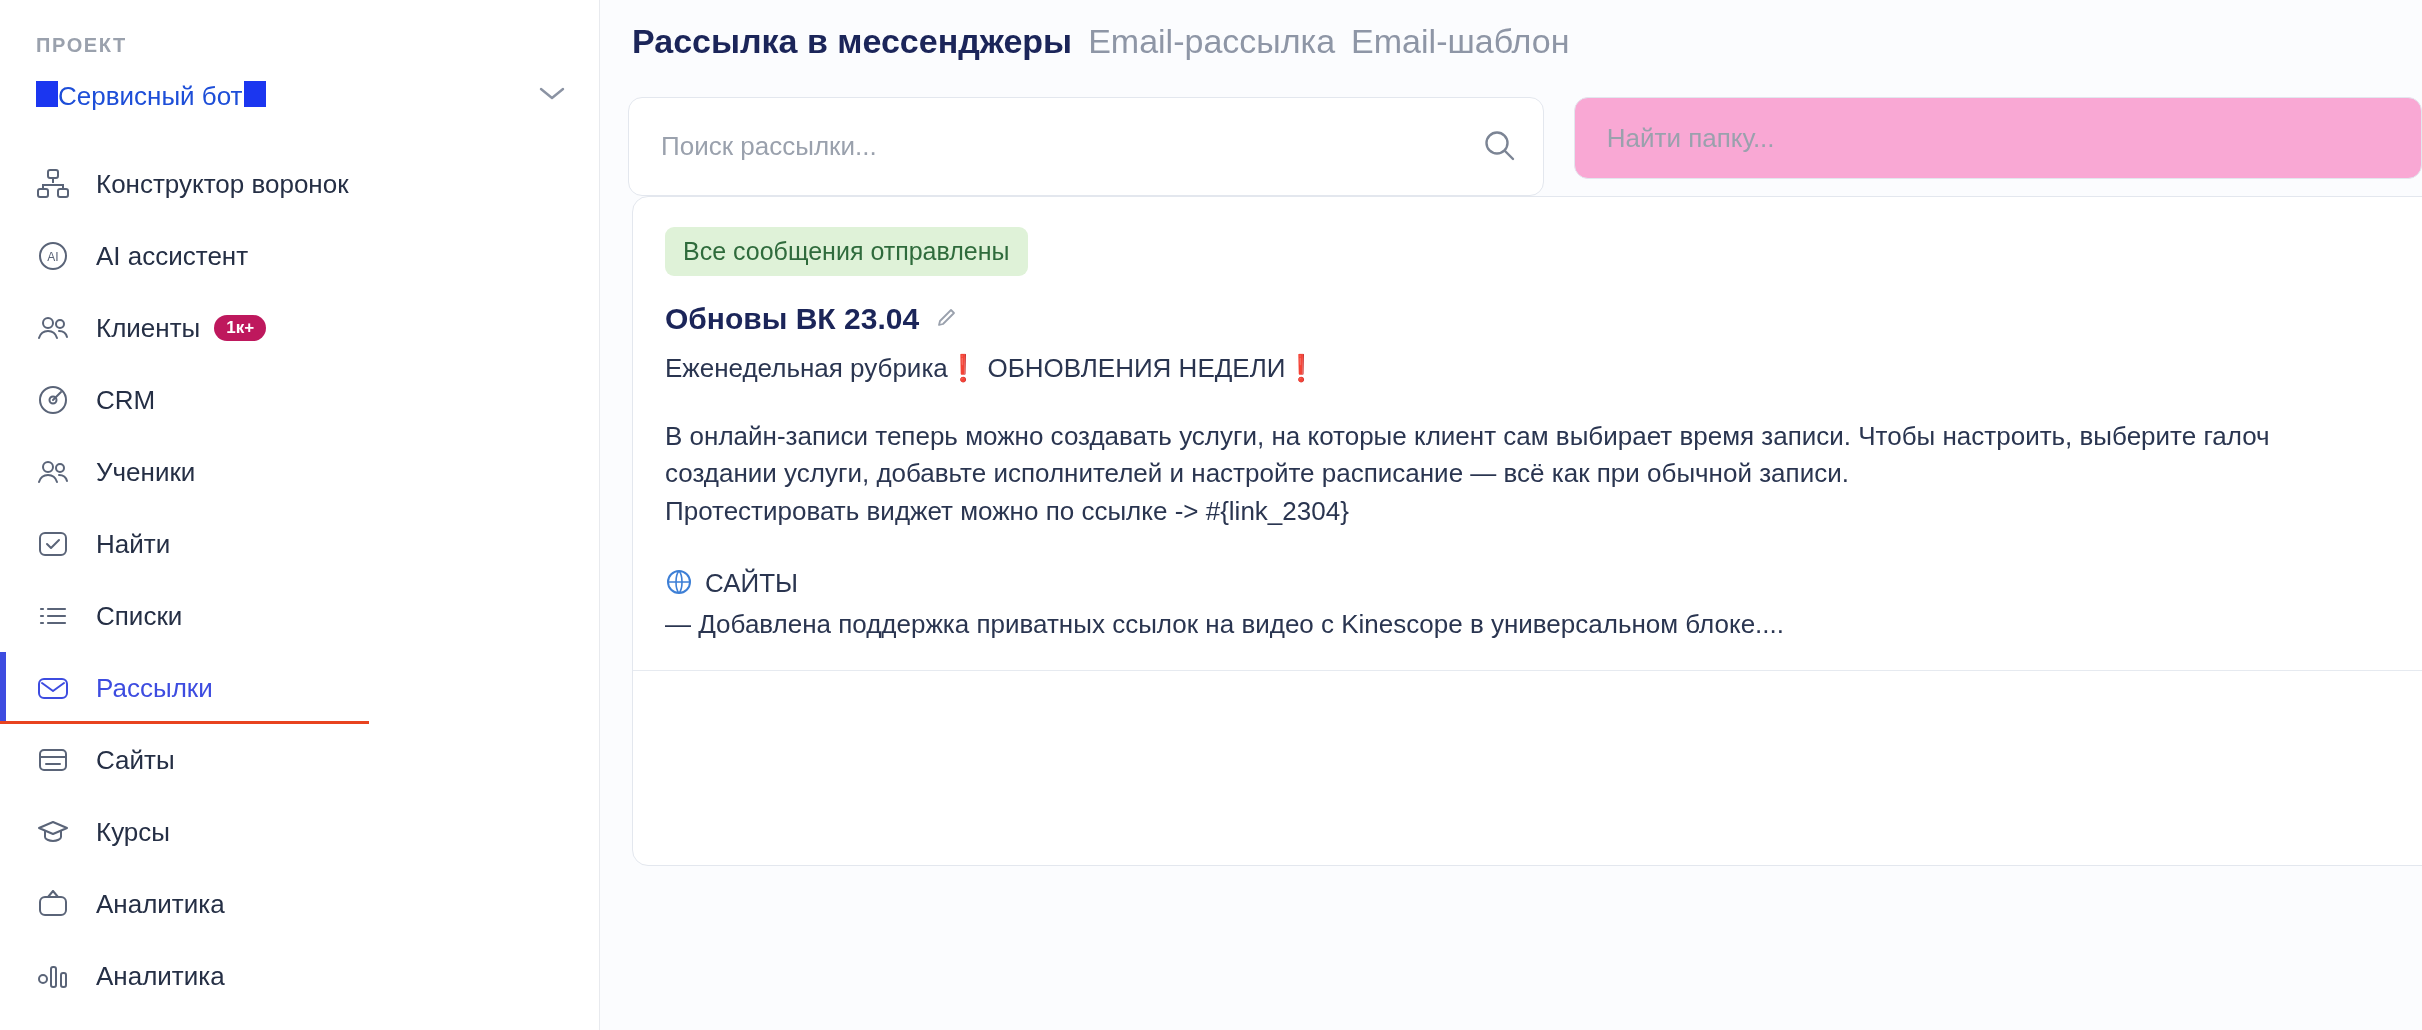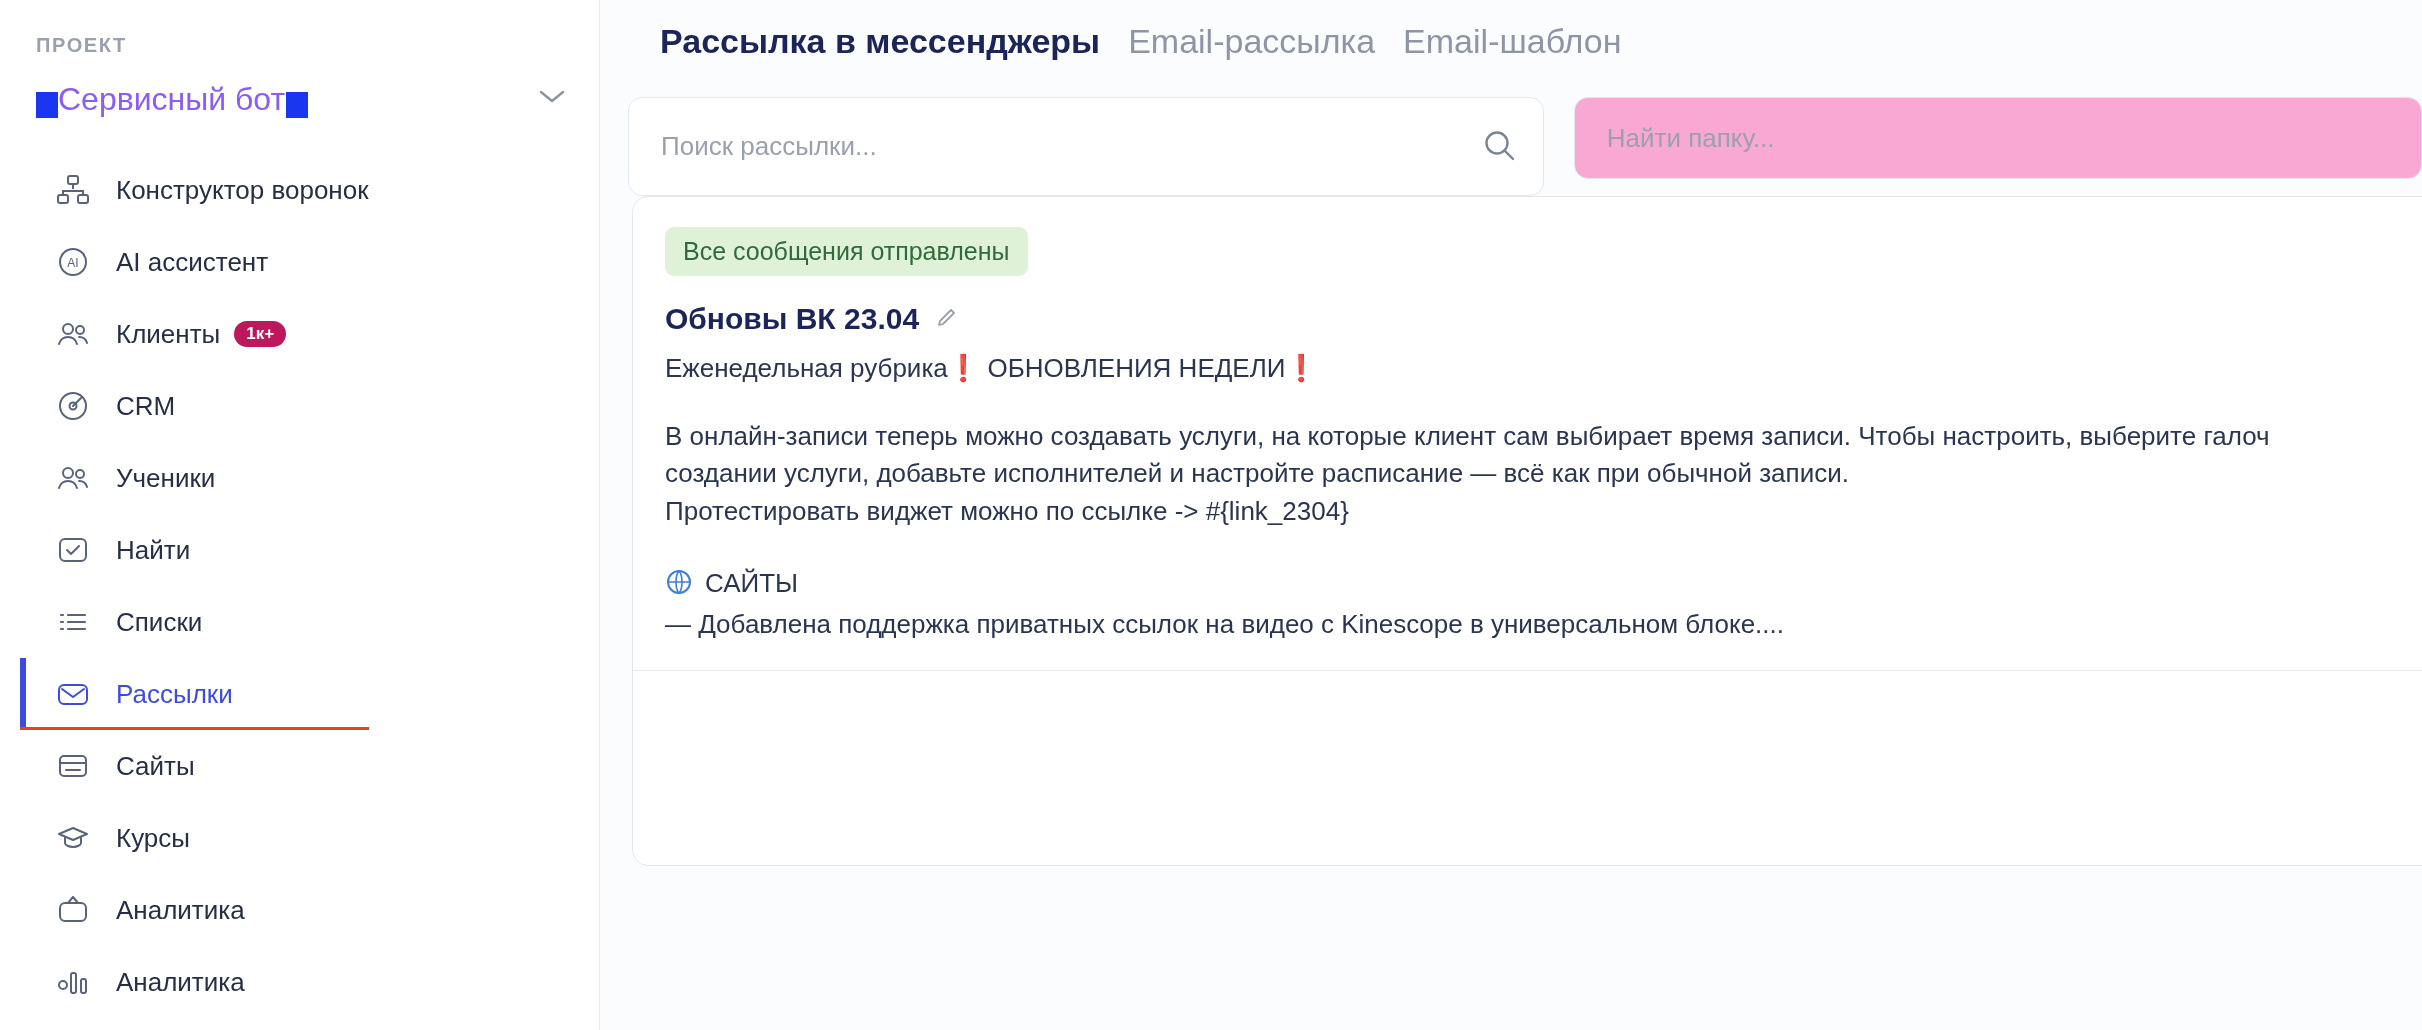--- a/index.html
+++ b/index.html
@@ -34,26 +34,26 @@
     padding: 0 0 0 36px;
     margin-bottom: 24px;
   }
   .project-row {
     display: flex;
     align-items: center;
     padding: 0 34px 0 36px;
     margin-bottom: 36px;
   }
   .project-name {
-    font-size: 32px;
-    color: #8b5cf6;
+    font-size: 26px;
+    color: #1d4ed8;
     font-weight: 400;
     white-space: nowrap;
     display: flex;
-    align-items: flex-end;
+    align-items: flex-start;
   }
   .redact {
     display: inline-block;
     width: 22px; height: 26px;
     background: #1b36f0;
     vertical-align: middle;
   }
   .redact.r2 { margin-left: 1px; }
   .chev {
     margin-left: auto;
@@ -63,21 +63,20 @@
     transform: translateY(-2px);
   }
   .nav { margin-top: 4px; }
   .nav-item {
     display: flex;
     align-items: center;
     height: 72px;
     padding-left: 36px;
     position: relative;
     cursor: pointer;
-    margin-left: 20px;
   }
   .nav-item .ico {
     width: 44px;
     flex: 0 0 44px;
     display: flex;
     align-items: center;
     justify-content: flex-start;
     color: #5a6478;
   }
   .nav-item .lbl {
@@ -119,24 +118,23 @@
     flex: 1 1 auto;
     height: 100%;
     background: #fbfcfe;
     padding: 22px 0 0 28px;
     overflow: hidden;
     position: relative;
   }
   .tabs {
     display: flex;
     align-items: flex-end;
-    gap: 28px;
+    gap: 16px;
     padding-left: 4px;
     margin-bottom: 36px;
-    margin-left: 28px;
   }
   .tab {
     font-size: 34px;
     color: #8e96a6;
     cursor: pointer;
     white-space: nowrap;
   }
   .tab.active {
     color: #1b2559;
     font-weight: 700;

